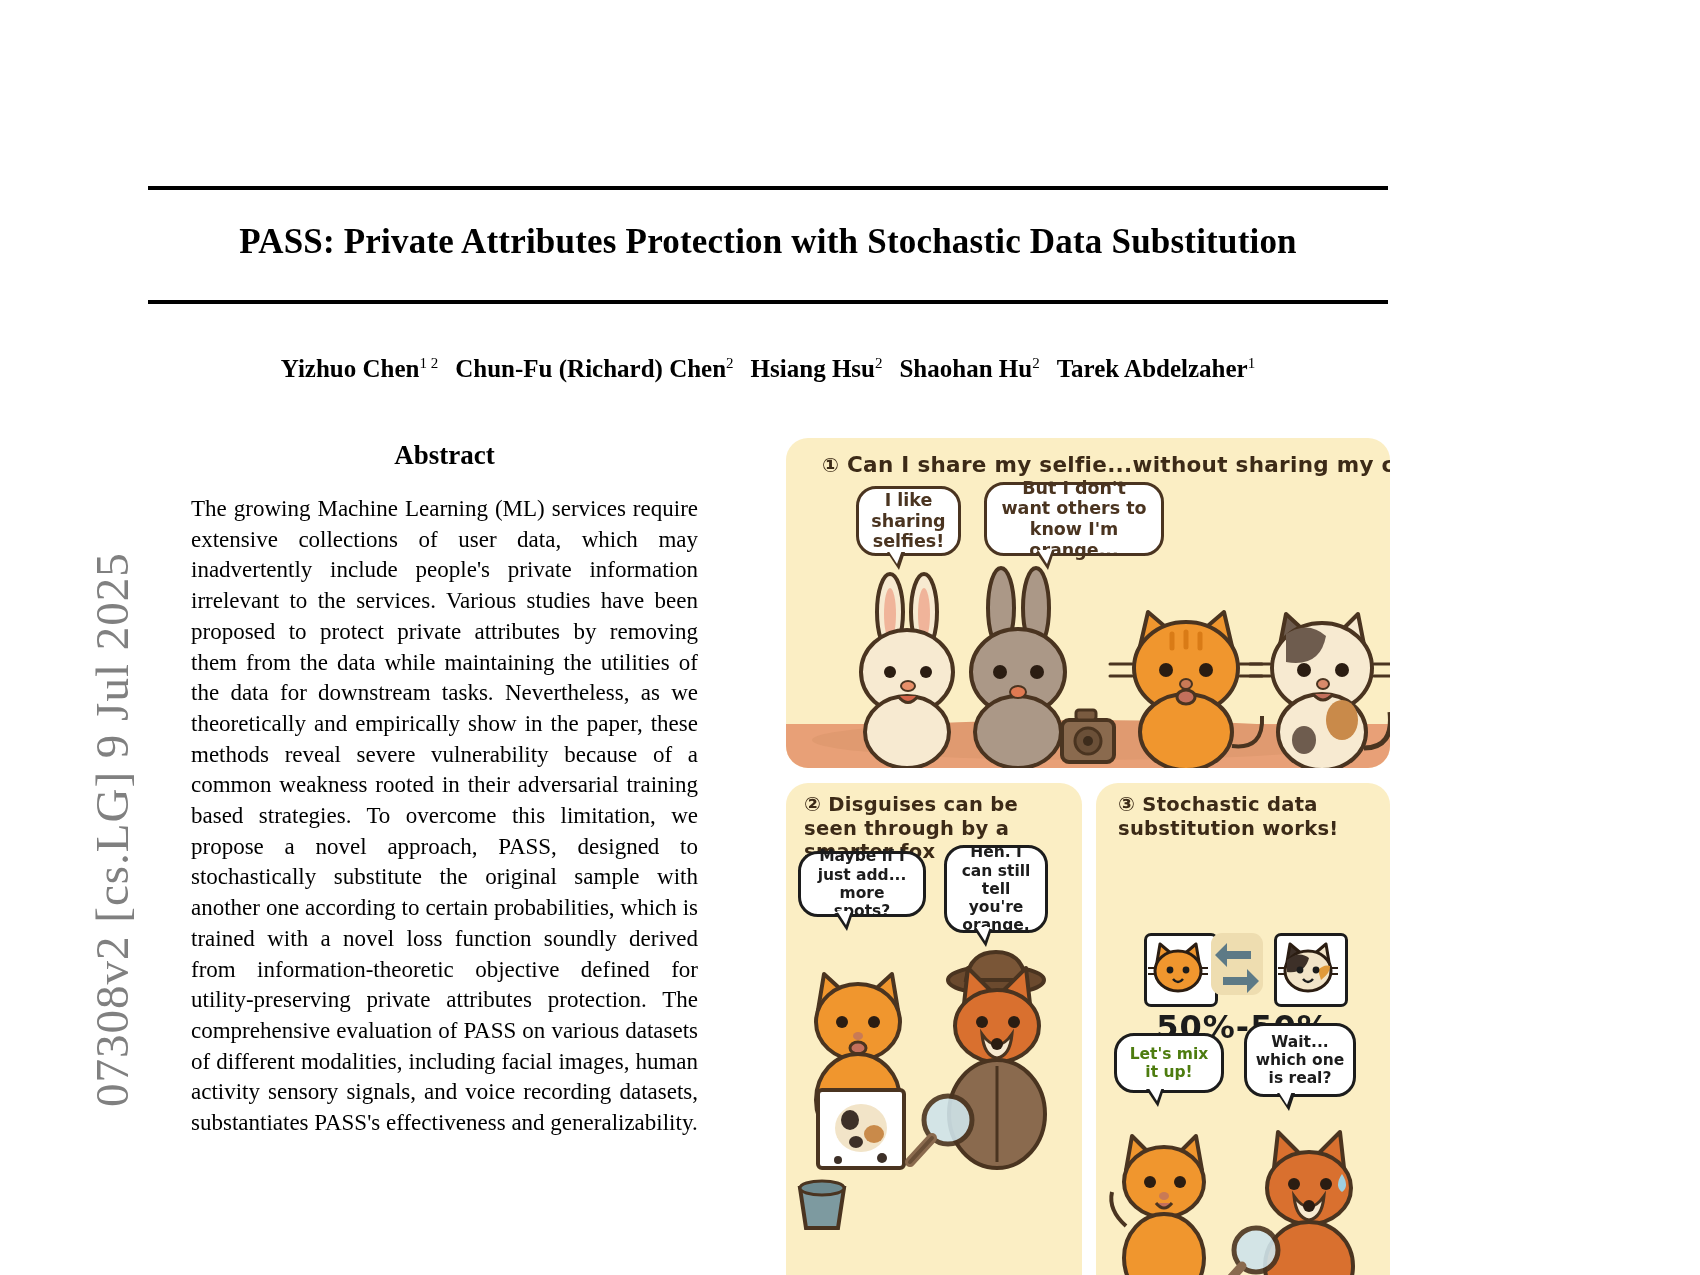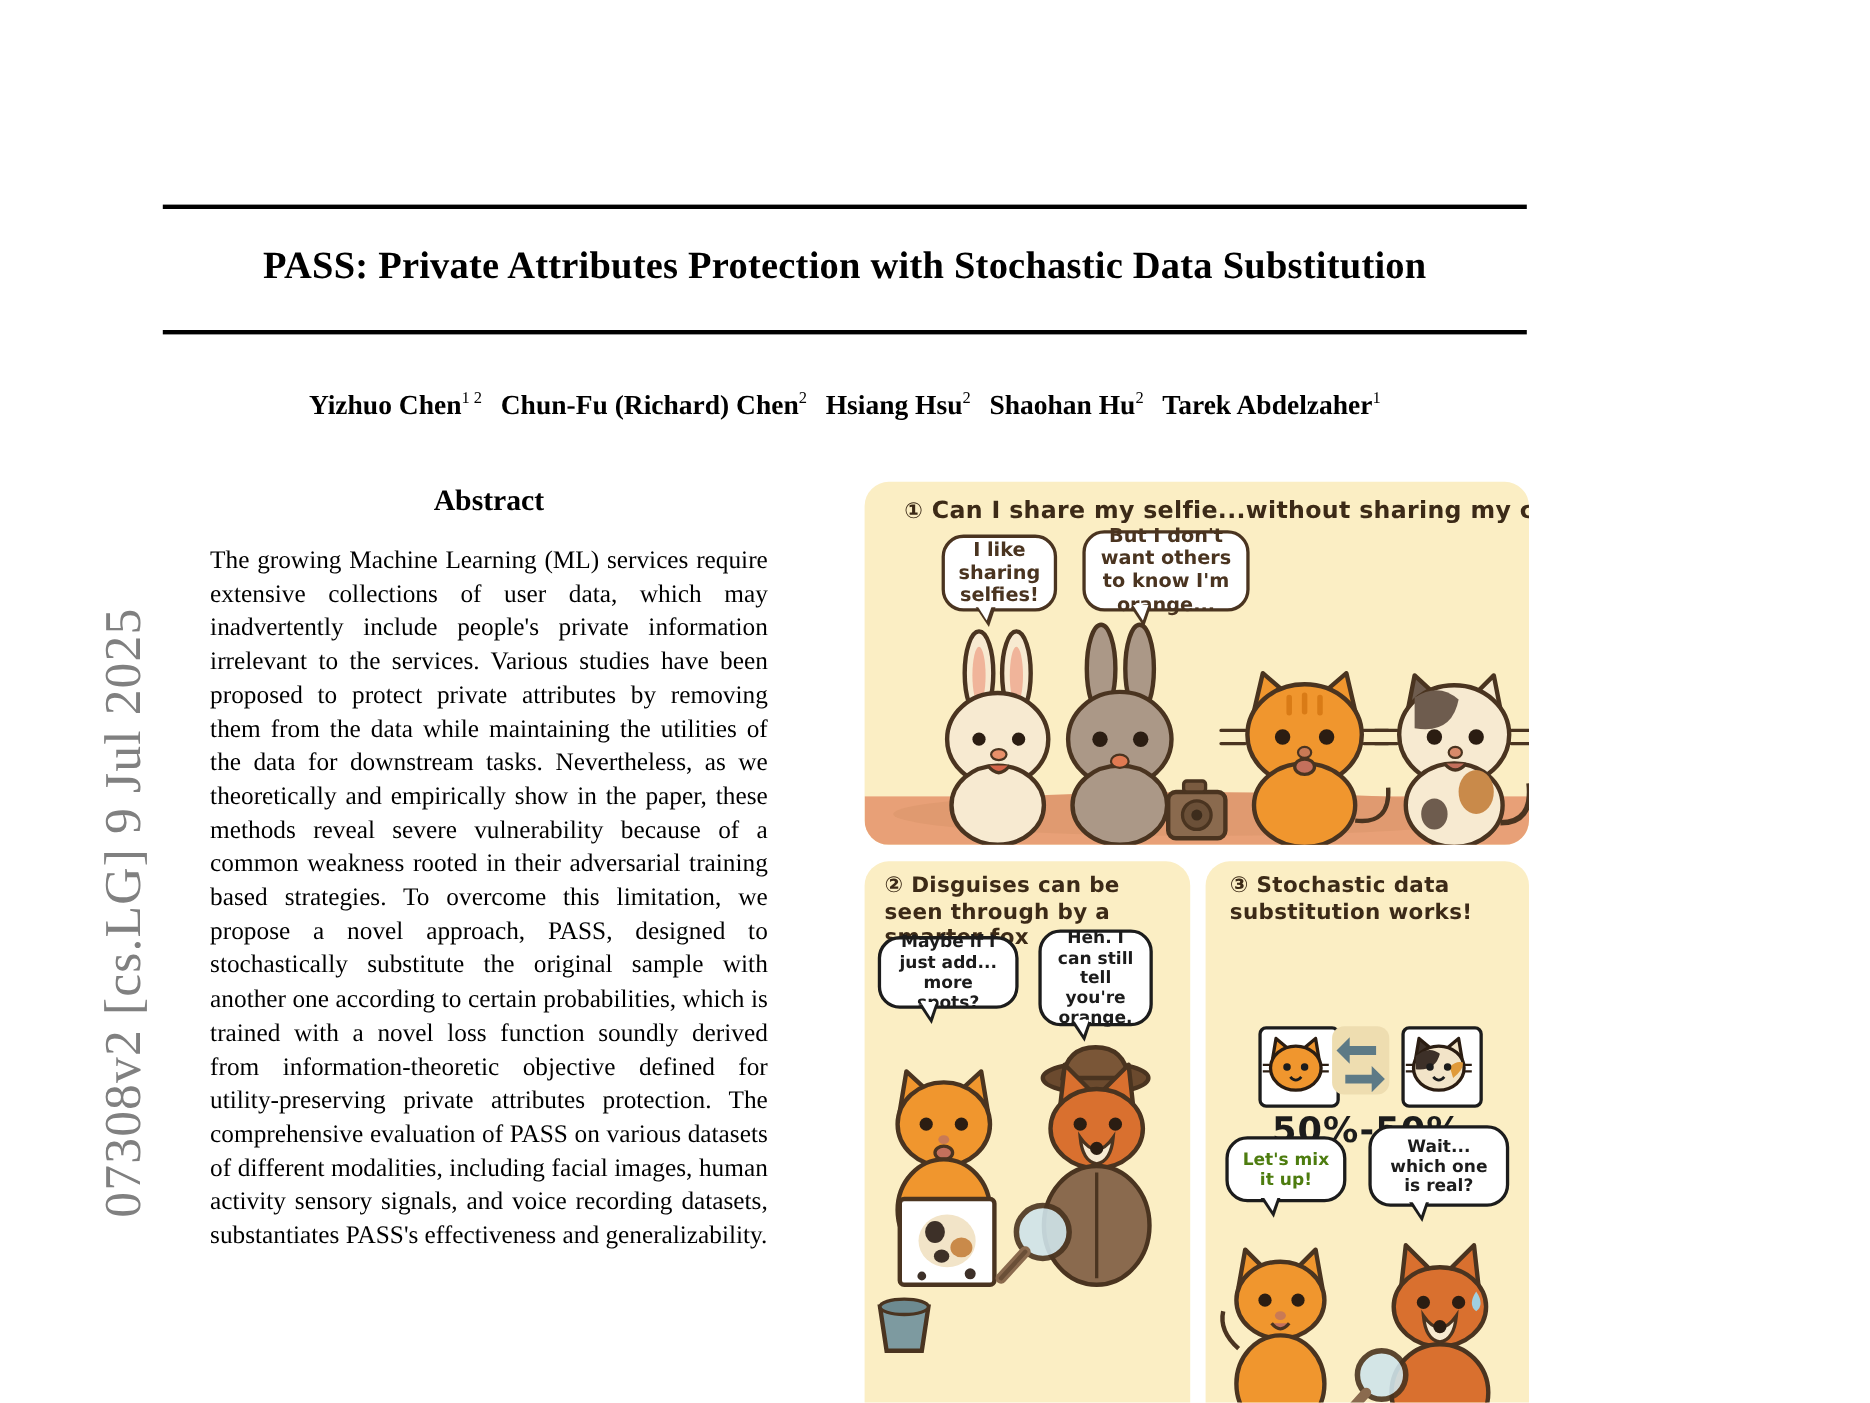--- a/index.html
+++ b/index.html
@@ -124,27 +124,27 @@
     content:"";position:absolute;bottom:-11px;left:29.5%;z-index:2;
     width:0;height:0;
     border-left:9px solid transparent;
     border-right:5px solid transparent;
     border-top:14px solid #ffffff;
   }
   .bub-black{border-color:#1c1c1c;color:#1c1c1c;}
   .bub-black::after{border-top-color:#1c1c1c;}
 
   #b1{left:70px;top:48px;width:105px;height:70px;font-size:17.5px;}
-  #b2{left:198px;top:44px;width:152px;height:74px;font-size:17.5px;}
+  #b2{left:198px;top:44px;width:180px;height:74px;font-size:17.5px;}
   #b3{left:405px;top:48px;width:145px;height:62px;font-size:17.5px;}
 
   #b4{left:12px;top:68px;width:128px;height:66px;font-size:15.5px;border-color:#1c1c1c;color:#1c1c1c;}
   #b5{left:158px;top:62px;width:104px;height:88px;font-size:15.5px;border-color:#1c1c1c;color:#1c1c1c;}
   #b6{left:18px;top:250px;width:110px;height:60px;font-size:15.5px;border-color:#1c1c1c;color:#4d7c0f;}
-  #b7{left:148px;top:240px;width:128px;height:74px;font-size:15.5px;border-color:#1c1c1c;color:#1c1c1c;}
+  #b7{left:148px;top:240px;width:112px;height:74px;font-size:15.5px;border-color:#1c1c1c;color:#1c1c1c;}
 
   
   .ground{
     position:absolute;left:0;bottom:0;width:100%;height:44px;
     background:#e8a077;
   }
   .ground-ellipse{
     position:absolute;left:26px;bottom:8px;width:552px;height:40px;
     background:#e09a70;border-radius:50%;
   }

